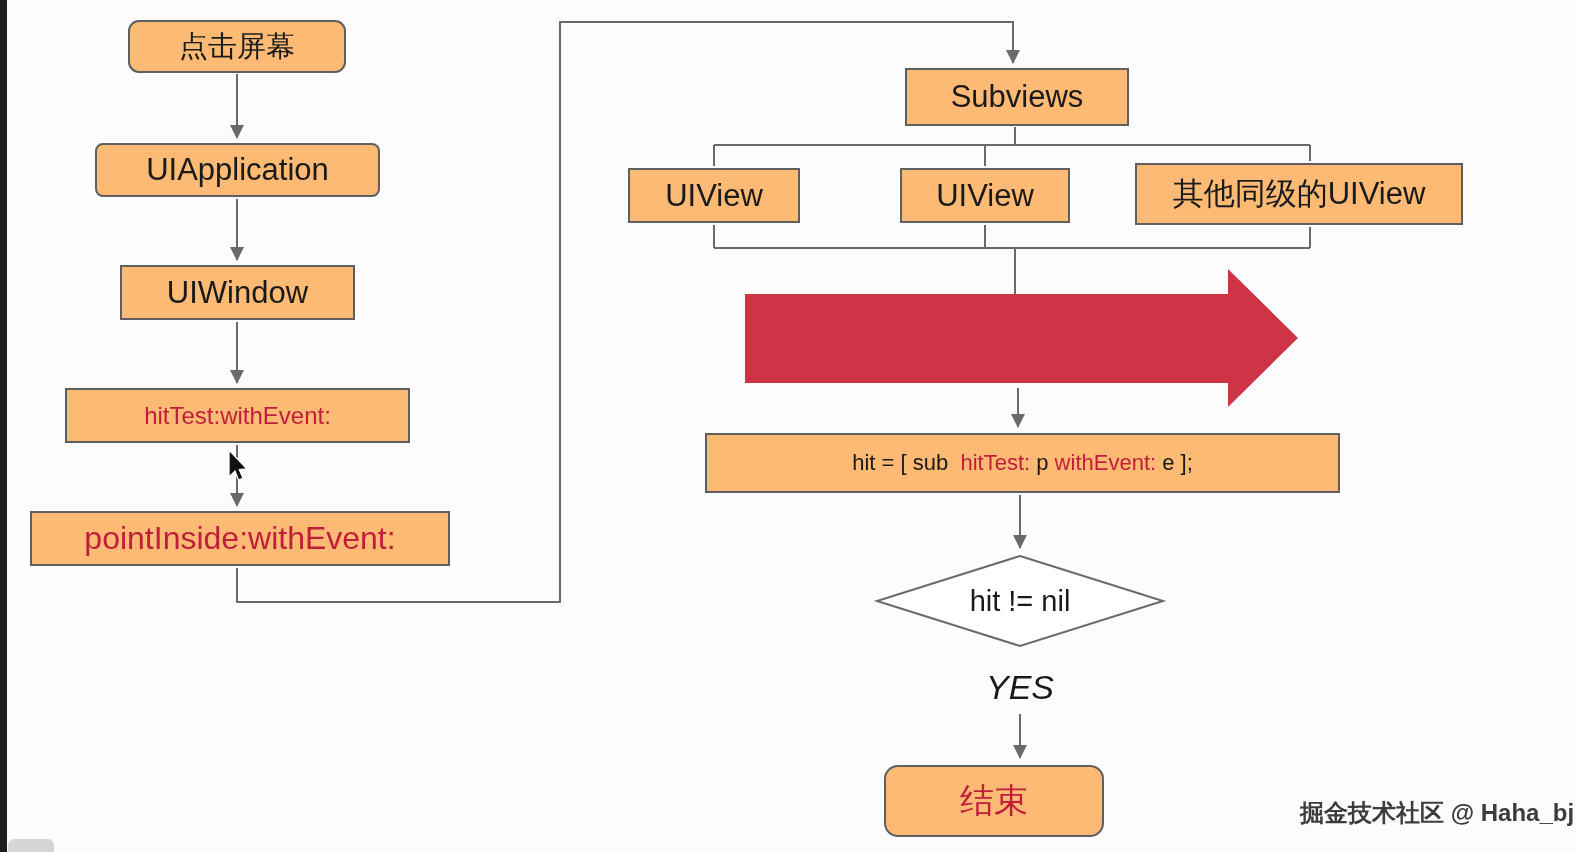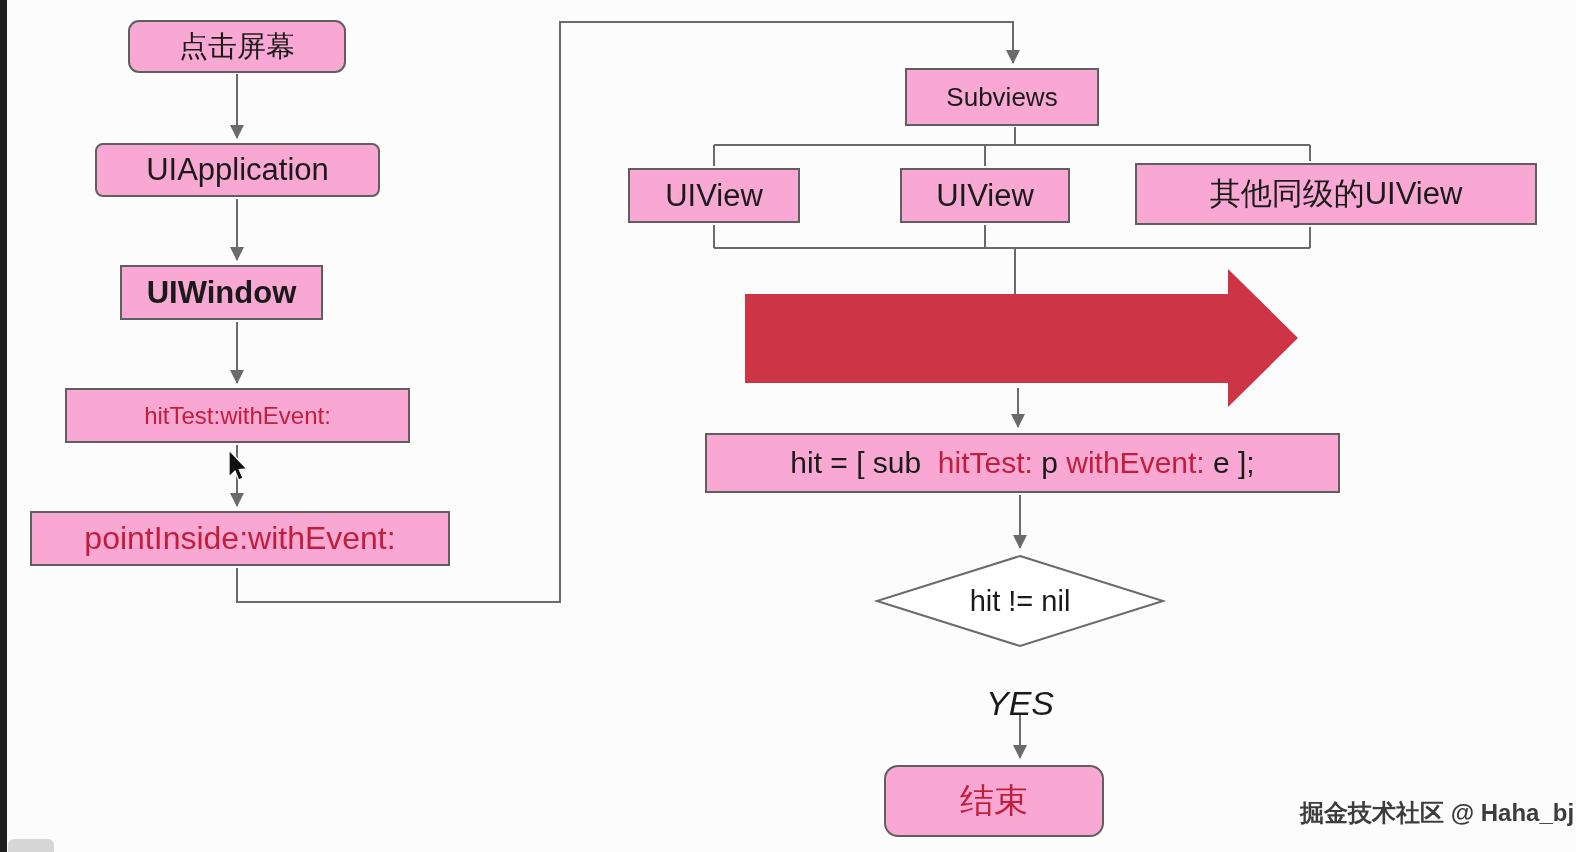--- a/index.html
+++ b/index.html
@@ -12,40 +12,40 @@
     font-family: "Liberation Sans", "DejaVu Sans", sans-serif;
     overflow: hidden;
   }
   svg.connectors { position: absolute; left: 0; top: 0; }
   .cline { stroke: var(--line-gray, #6a6a6a); stroke-width: 2; fill: none; }
   .redarrow { fill: var(--arrow-red, #cd3446); }
   .diamond { fill: #ffffff; stroke: var(--line-gray, #6a6a6a); stroke-width: 2; }
   .arrowfill { fill: var(--line-gray, #6a6a6a); }
   .box {
     position: absolute;
-    background: #f9a8d4;
+    background: #fdba74;
     border: 2px solid var(--box-border, #5f5f5f);
     display: flex;
     align-items: center;
     justify-content: center;
     color: var(--text-dark, #1a1a1a);
     white-space: pre;
   }
   .red { color: var(--text-red, #c01f3c); }
   .rounded { border-radius: 11px; }
   .label {
     position: absolute;
     display: flex;
     align-items: center;
     justify-content: center;
     white-space: pre;
   }
   .reverse-label { color: #ffffff; font-size: 34px; font-weight: 500; letter-spacing: 3px; }
   .condition-label { font-size: 29px; color: var(--text-dark, #1a1a1a); }
-  .yes-label { font-size: 34px; font-style: italic; color: var(--text-dark, #1a1a1a); margin-top: 16px; }
+  .yes-label { font-size: 34px; font-style: italic; color: var(--text-dark, #1a1a1a); }
   .watermark {
     position: absolute;
     left: 1300px;
     top: 797px;
     font-size: 24px;
     font-weight: 700;
     color: #3c3c3c;
     text-shadow: 0 0 3px #ffffff;
     white-space: pre;
   }
@@ -110,36 +110,36 @@
 
     <g>
       <path d="M229 450 L229 477 L235 471.2 L238.6 480 L243 478 L239.3 469.6 L247 469 Z" fill="#111111" stroke="#ffffff" stroke-width="1.3"></path>
     </g>
   </svg>
 
   <div class="box rounded" style="left:128px; top:20px; width:218px; height:53px; font-size:29px;">点击屏幕</div>
 
   <div class="box" style="left:95px; top:143px; width:285px; height:54px; font-size:31px;border-radius:8px;">UIApplication</div>
 
-  <div class="box" style="left:120px; top:265px; width:203px; height:55px; font-size:31px;font-weight:bold;">UIWindow</div>
+  <div class="box" style="left:120px; top:265px; width:235px; height:55px; font-size:31px;">UIWindow</div>
 
   <div class="box red" style="left:65px; top:388px; width:345px; height:55px; font-size:24px;">hitTest:withEvent:</div>
 
   <div class="box red" style="left:30px; top:511px; width:420px; height:55px; font-size:32px;">pointInside:withEvent:</div>
 
-  <div class="box" style="left:905px; top:68px; width:194px; height:58px; font-size:26px;">Subviews</div>
+  <div class="box" style="left:905px; top:68px; width:224px; height:58px; font-size:31px;">Subviews</div>
 
   <div class="box" style="left:628px; top:168px; width:172px; height:55px; font-size:31px;">UIView</div>
 
   <div class="box" style="left:900px; top:168px; width:170px; height:55px; font-size:31px;">UIView</div>
 
-  <div class="box" style="left:1135px; top:163px; width:402px; height:62px; font-size:31px;">其他同级的UIView</div>
+  <div class="box" style="left:1135px; top:163px; width:328px; height:62px; font-size:31px;">其他同级的UIView</div>
 
 
-  <div class="box" style="left:705px; top:433px; width:635px; height:60px; font-size:30px;">
+  <div class="box" style="left:705px; top:433px; width:635px; height:60px; font-size:22px;">
     <span>hit = [ sub </span>
     <span class="red"> hitTest:</span>
     <span> p </span>
     <span class="red">withEvent:</span>
     <span> e ];</span>
   </div>
 
   <div class="label condition-label" style="left:877px; top:556px; width:286px; height:90px;text-align:center;">hit != nil</div>
 
   <div class="label yes-label" style="left:950px; top:664px; width:140px; height:46px;">YES</div>

